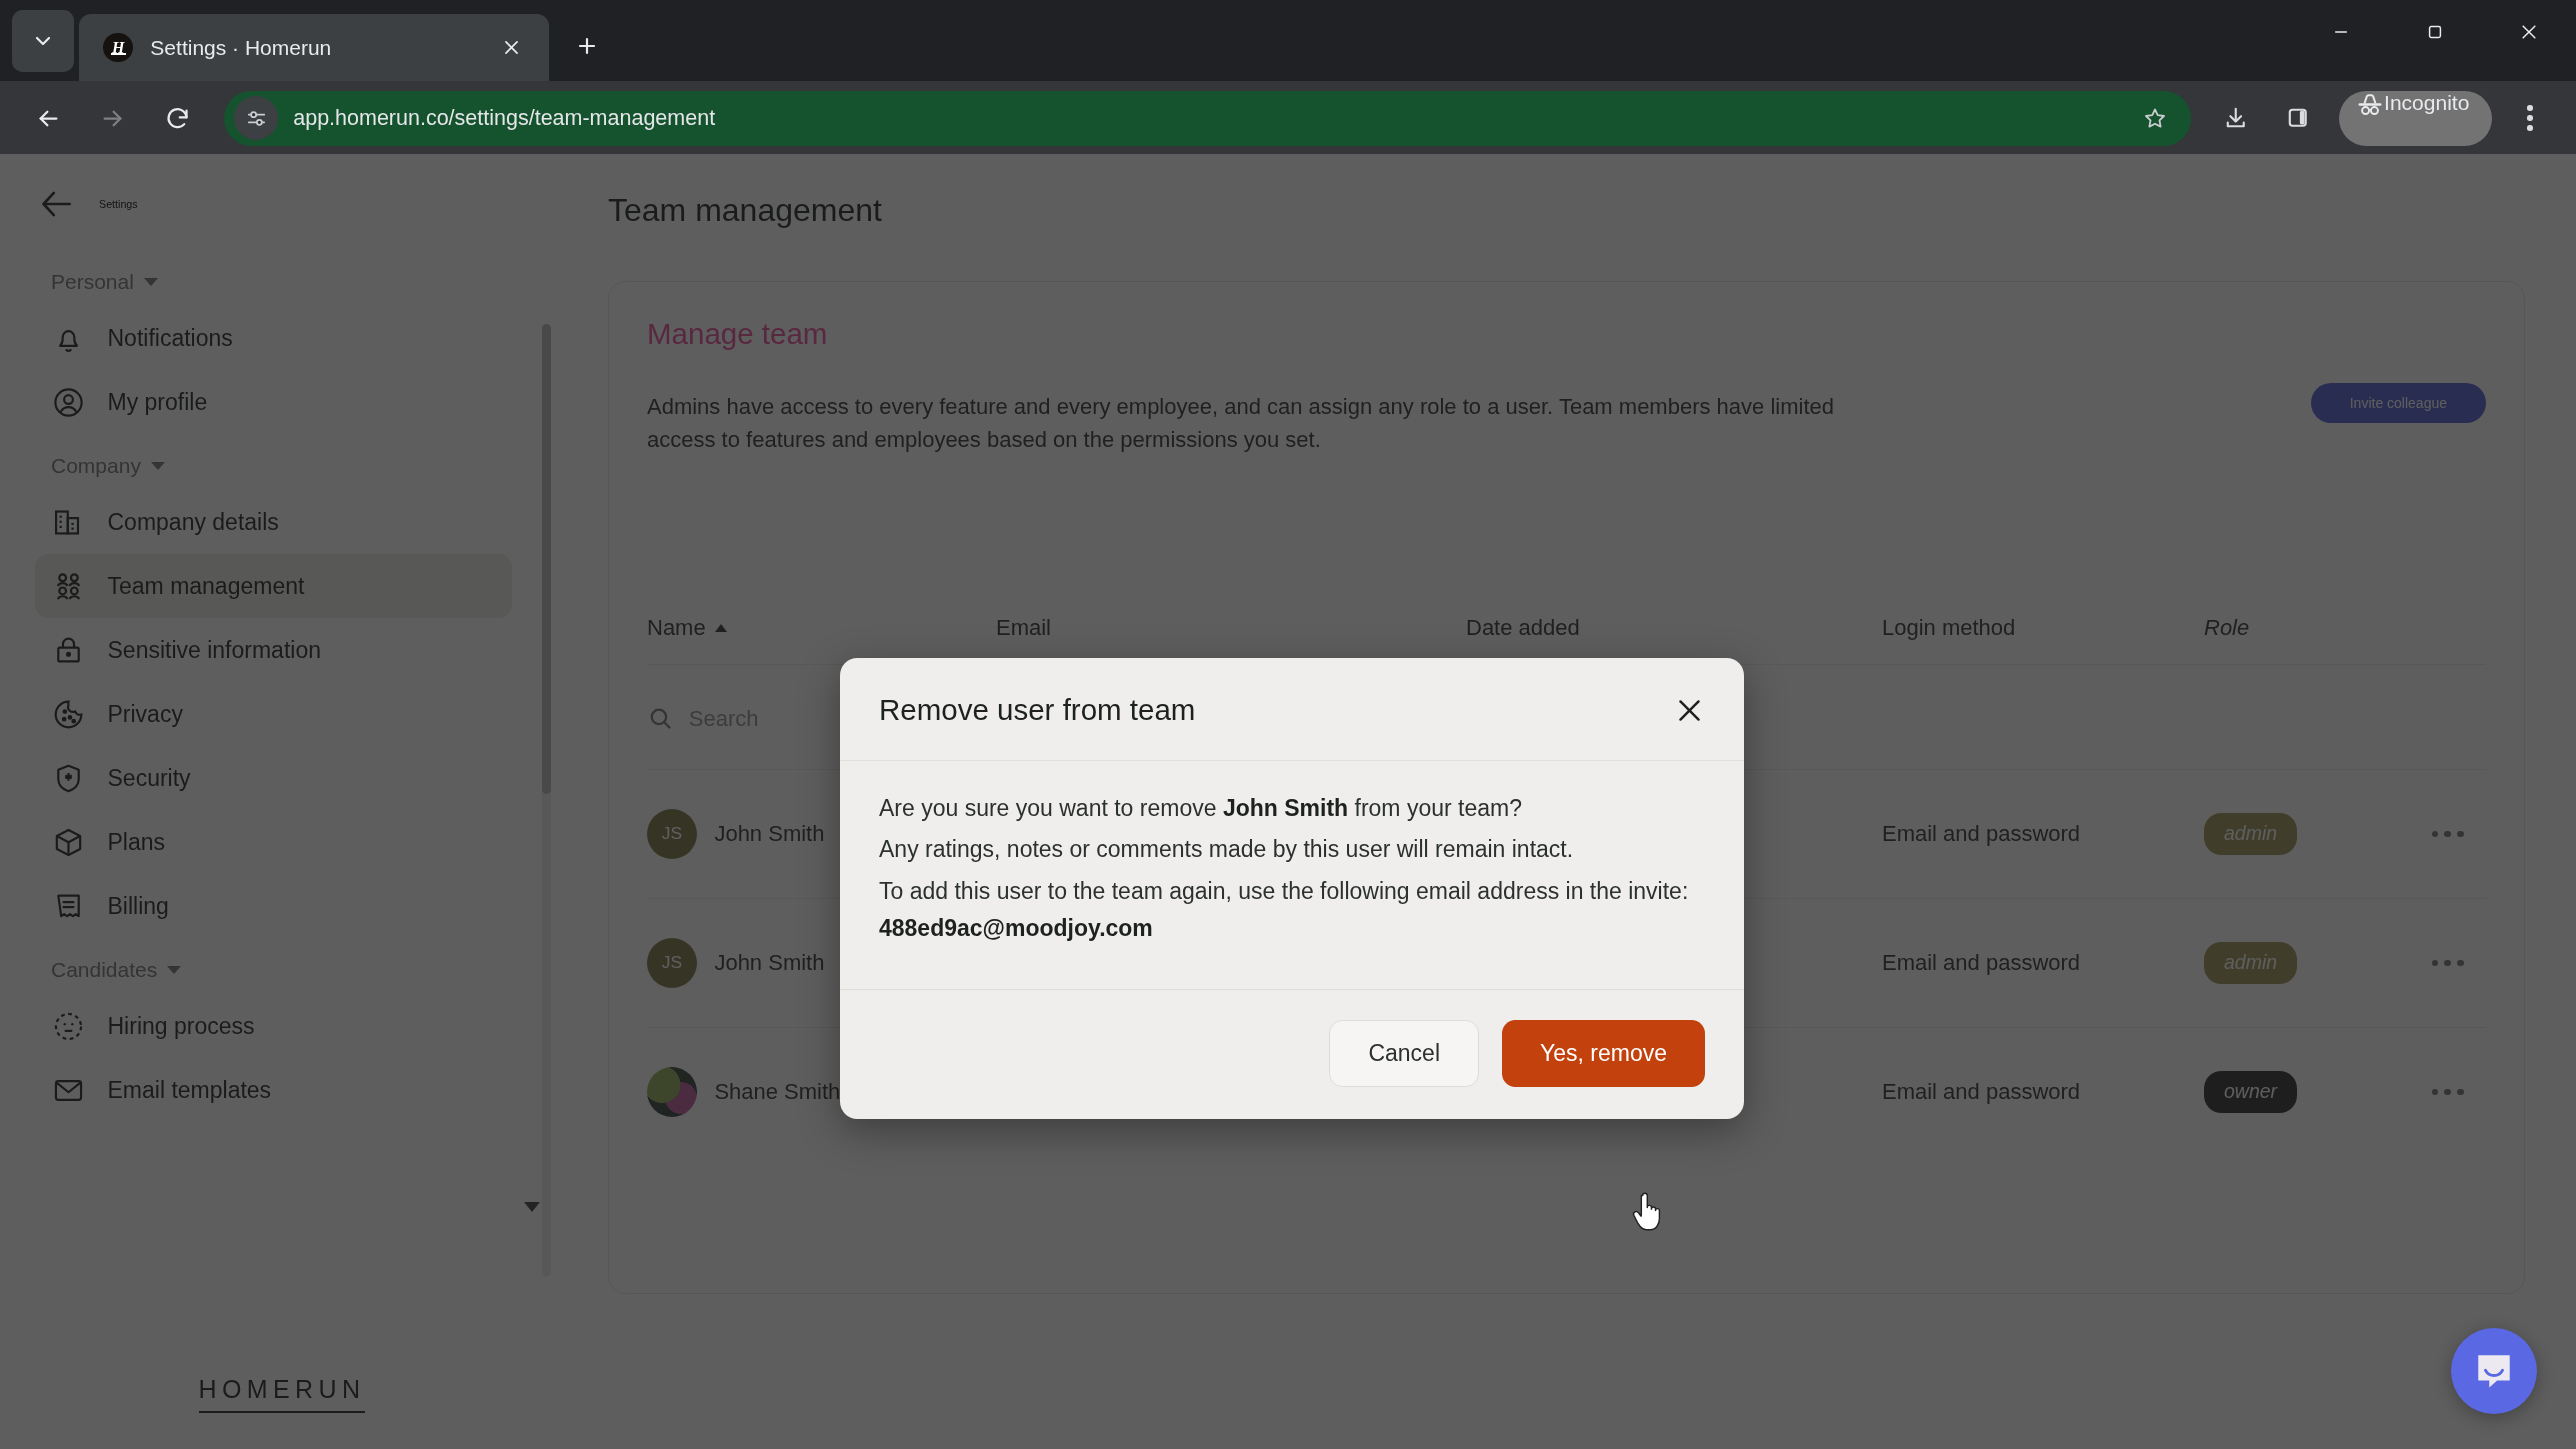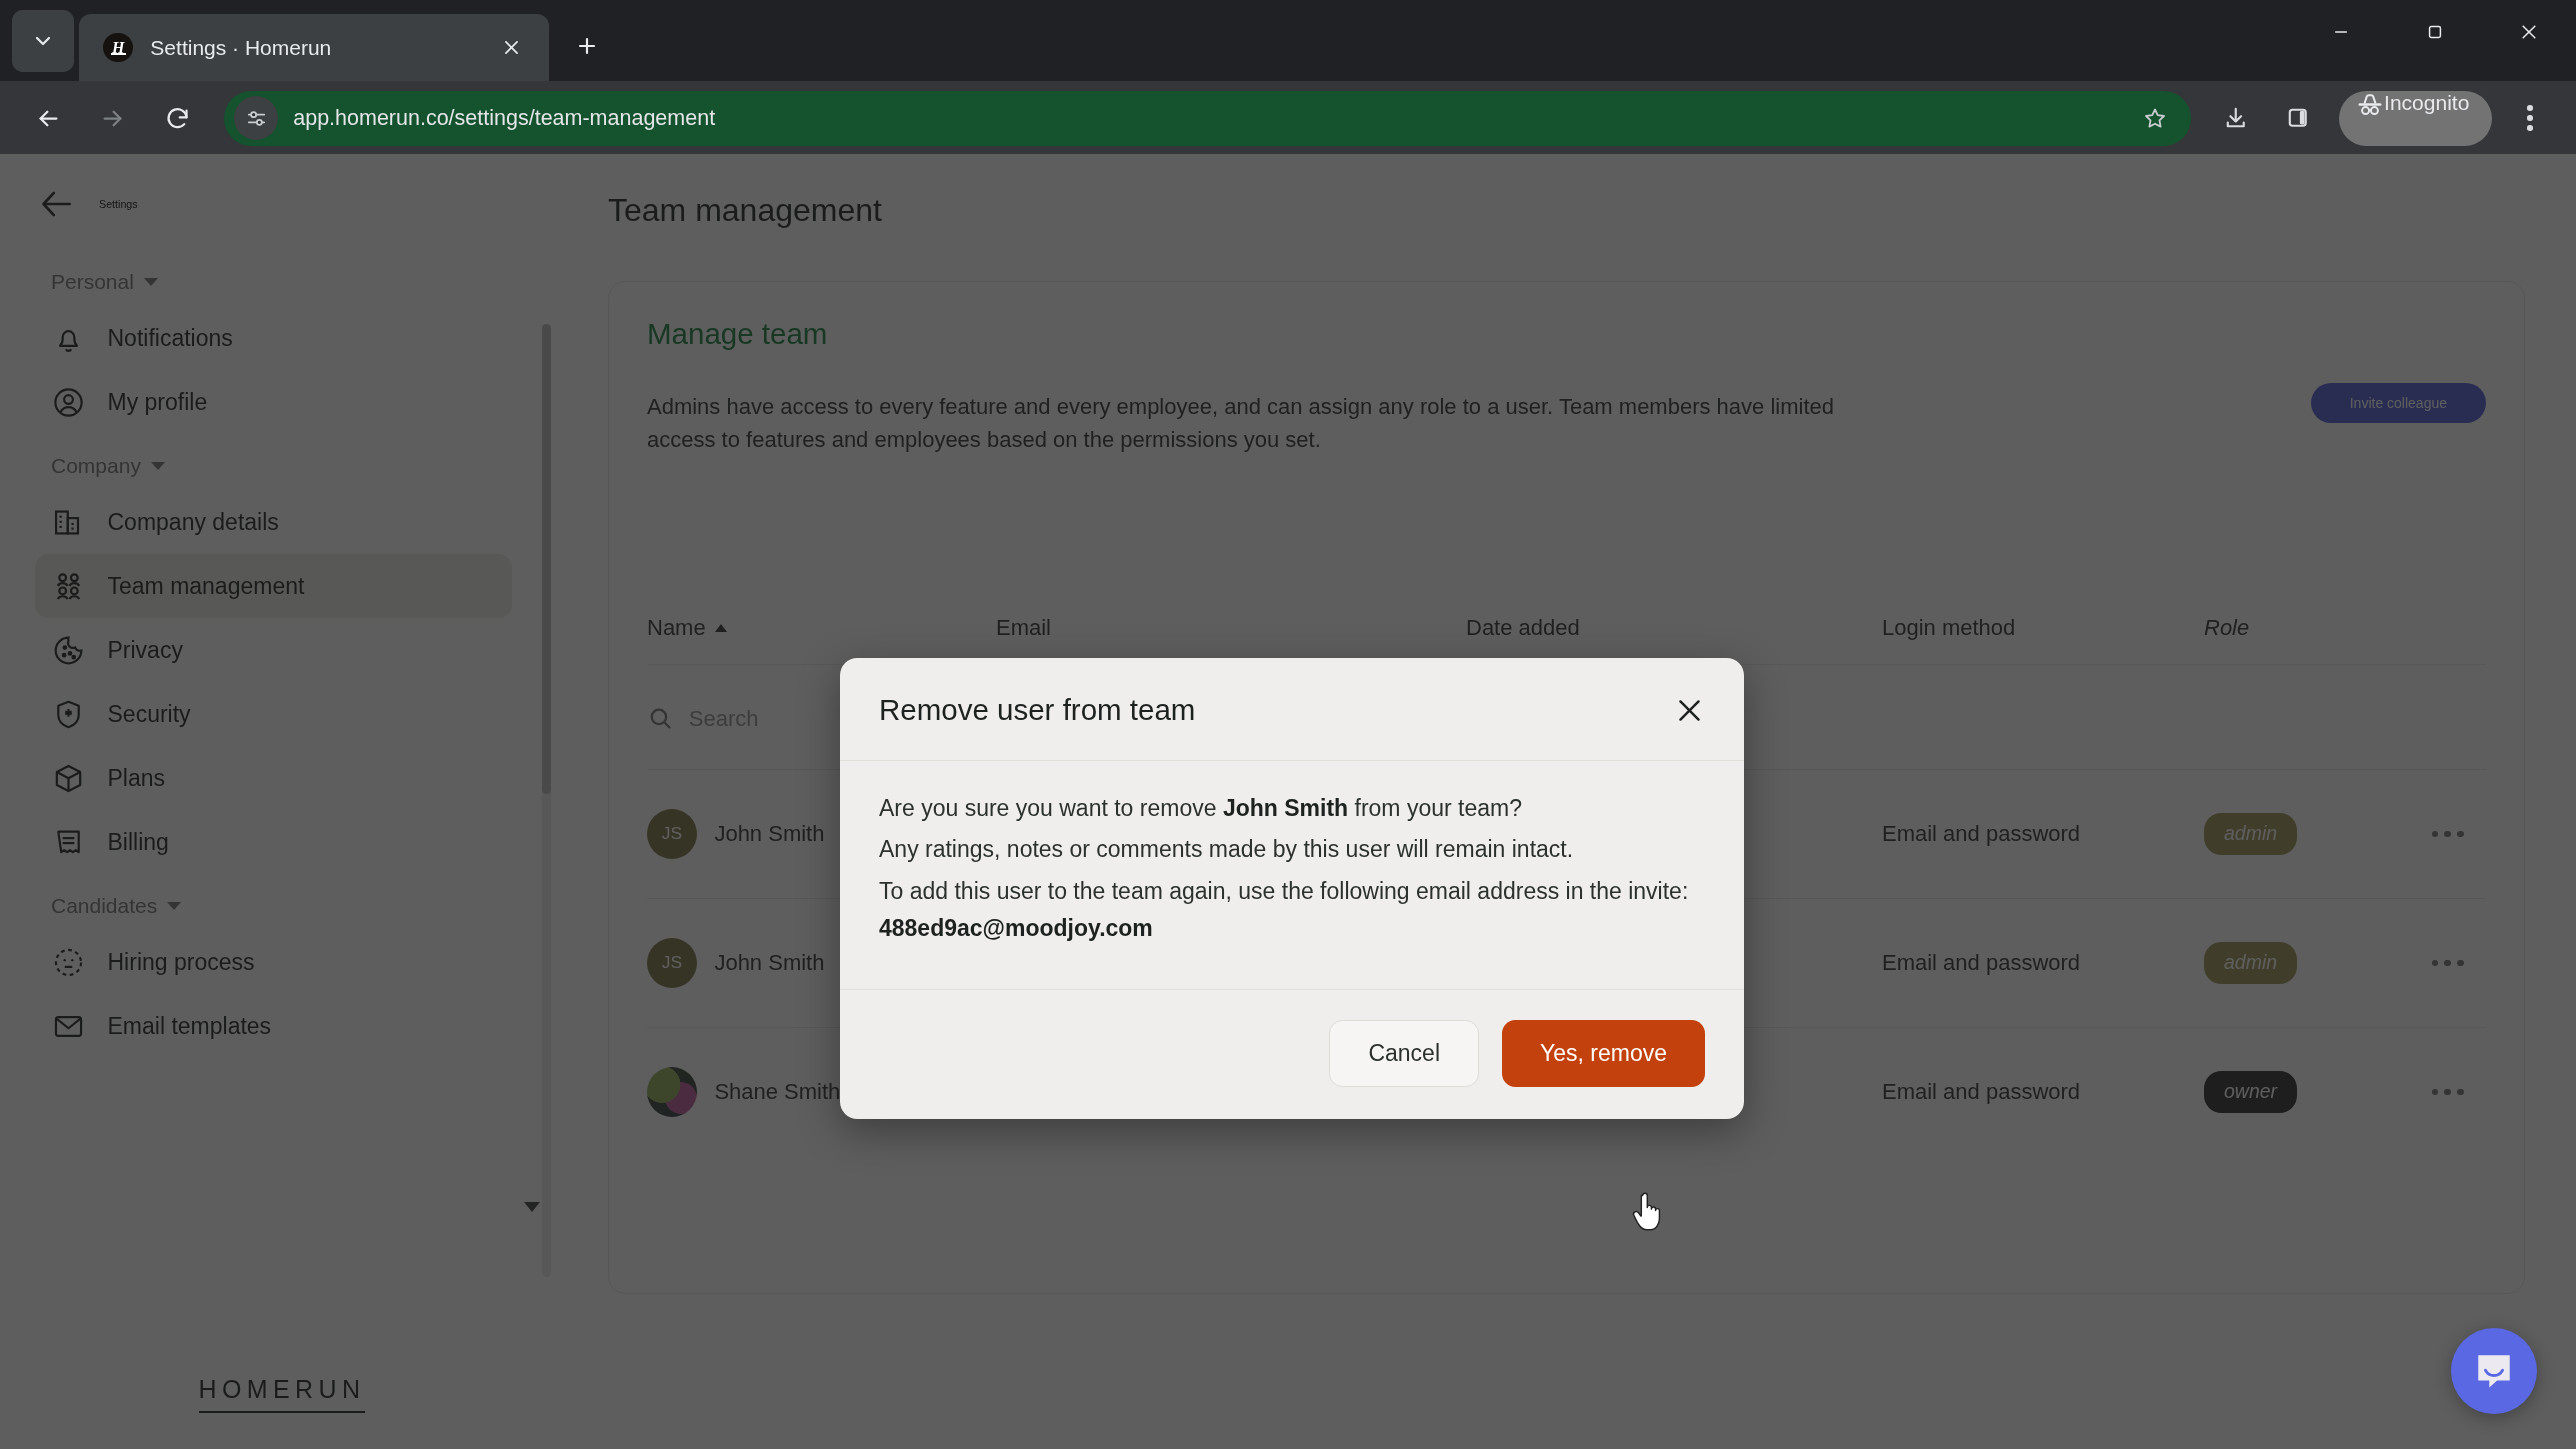--- a/index.html
+++ b/index.html
@@ -196,21 +196,21 @@
 
   
   .main { flex: 1; background: #fff; position: relative; overflow: hidden; }
   .main-title { font-size: 32px; color: #1d211f; padding: 38px 0 0 44px; }
 
   .card {
     position: absolute; left: 44px; right: 51px; top: 127px;
     background: #fff; border: 1.3px solid #e6e4e0; border-radius: 17.4px;
     min-height: 1013px;
   }
-  .card-title { font-size: 29.5px; color: #15803d; padding: 35px 0 0 38px; }
+  .card-title { font-size: 29.5px; color: #ec4899; padding: 35px 0 0 38px; }
   .card-desc {
     width: 1241px; font-size: 22px; line-height: 1.52; color: #2c312e;
     padding: 39px 0 0 38px;
   }
   .invite-btn {
     position: absolute; right: 38px; top: 101px;
     background: #4d5bd6; color: #fff; font-size: 14px;
     padding: 12px 39px; border-radius: 25px; border: none;
   }
 
@@ -496,20 +496,28 @@
                   <circle cx="8" cy="6" r="2.3"></circle>
                   <circle cx="16" cy="6" r="2.3"></circle>
                   <path d="M4.6 11.6a4 4 0 0 1 6.8 0"></path>
                   <path d="M12.6 11.6a4 4 0 0 1 6.8 0"></path>
                   <circle cx="8" cy="15" r="2.3"></circle>
                   <circle cx="16" cy="15" r="2.3"></circle>
                   <path d="M4.6 20.6a4 4 0 0 1 6.8 0"></path>
                   <path d="M12.6 20.6a4 4 0 0 1 6.8 0"></path>
                 </svg></span>
             <span>Team management</span>
+          </div>
+          <div class="side-item">
+            <span class="ic"><svg viewBox="0 0 24 24" fill="none" stroke="currentColor" stroke-width="1.5">
+                  <rect x="5" y="10" width="14" height="9.5" rx="1"></rect>
+                  <path d="M8.2 10V7.6a3.8 3.8 0 0 1 7.6 0V10"></path>
+                  <circle cx="12" cy="14.6" r="1" fill="currentColor"></circle>
+                </svg></span>
+            <span>Sensitive information</span>
           </div>
           <div class="side-item">
             <span class="ic"><svg viewBox="0 0 24 24" fill="none" stroke="currentColor" stroke-width="1.5">
                   <path d="M12 3.2a8.8 8.8 0 1 0 8.8 8.8 3.4 3.4 0 0 1-4.3-2.1 3.4 3.4 0 0 1-4.5-4.5A3.1 3.1 0 0 1 12 3.2z"></path>
                   <circle cx="9.5" cy="10" r=".9" fill="currentColor"></circle>
                   <circle cx="13" cy="14" r=".9" fill="currentColor"></circle>
                   <circle cx="9" cy="15.2" r=".9" fill="currentColor"></circle>
                   <circle cx="15.6" cy="16.6" r=".9" fill="currentColor"></circle>
                 </svg></span>
             <span>Privacy</span>

